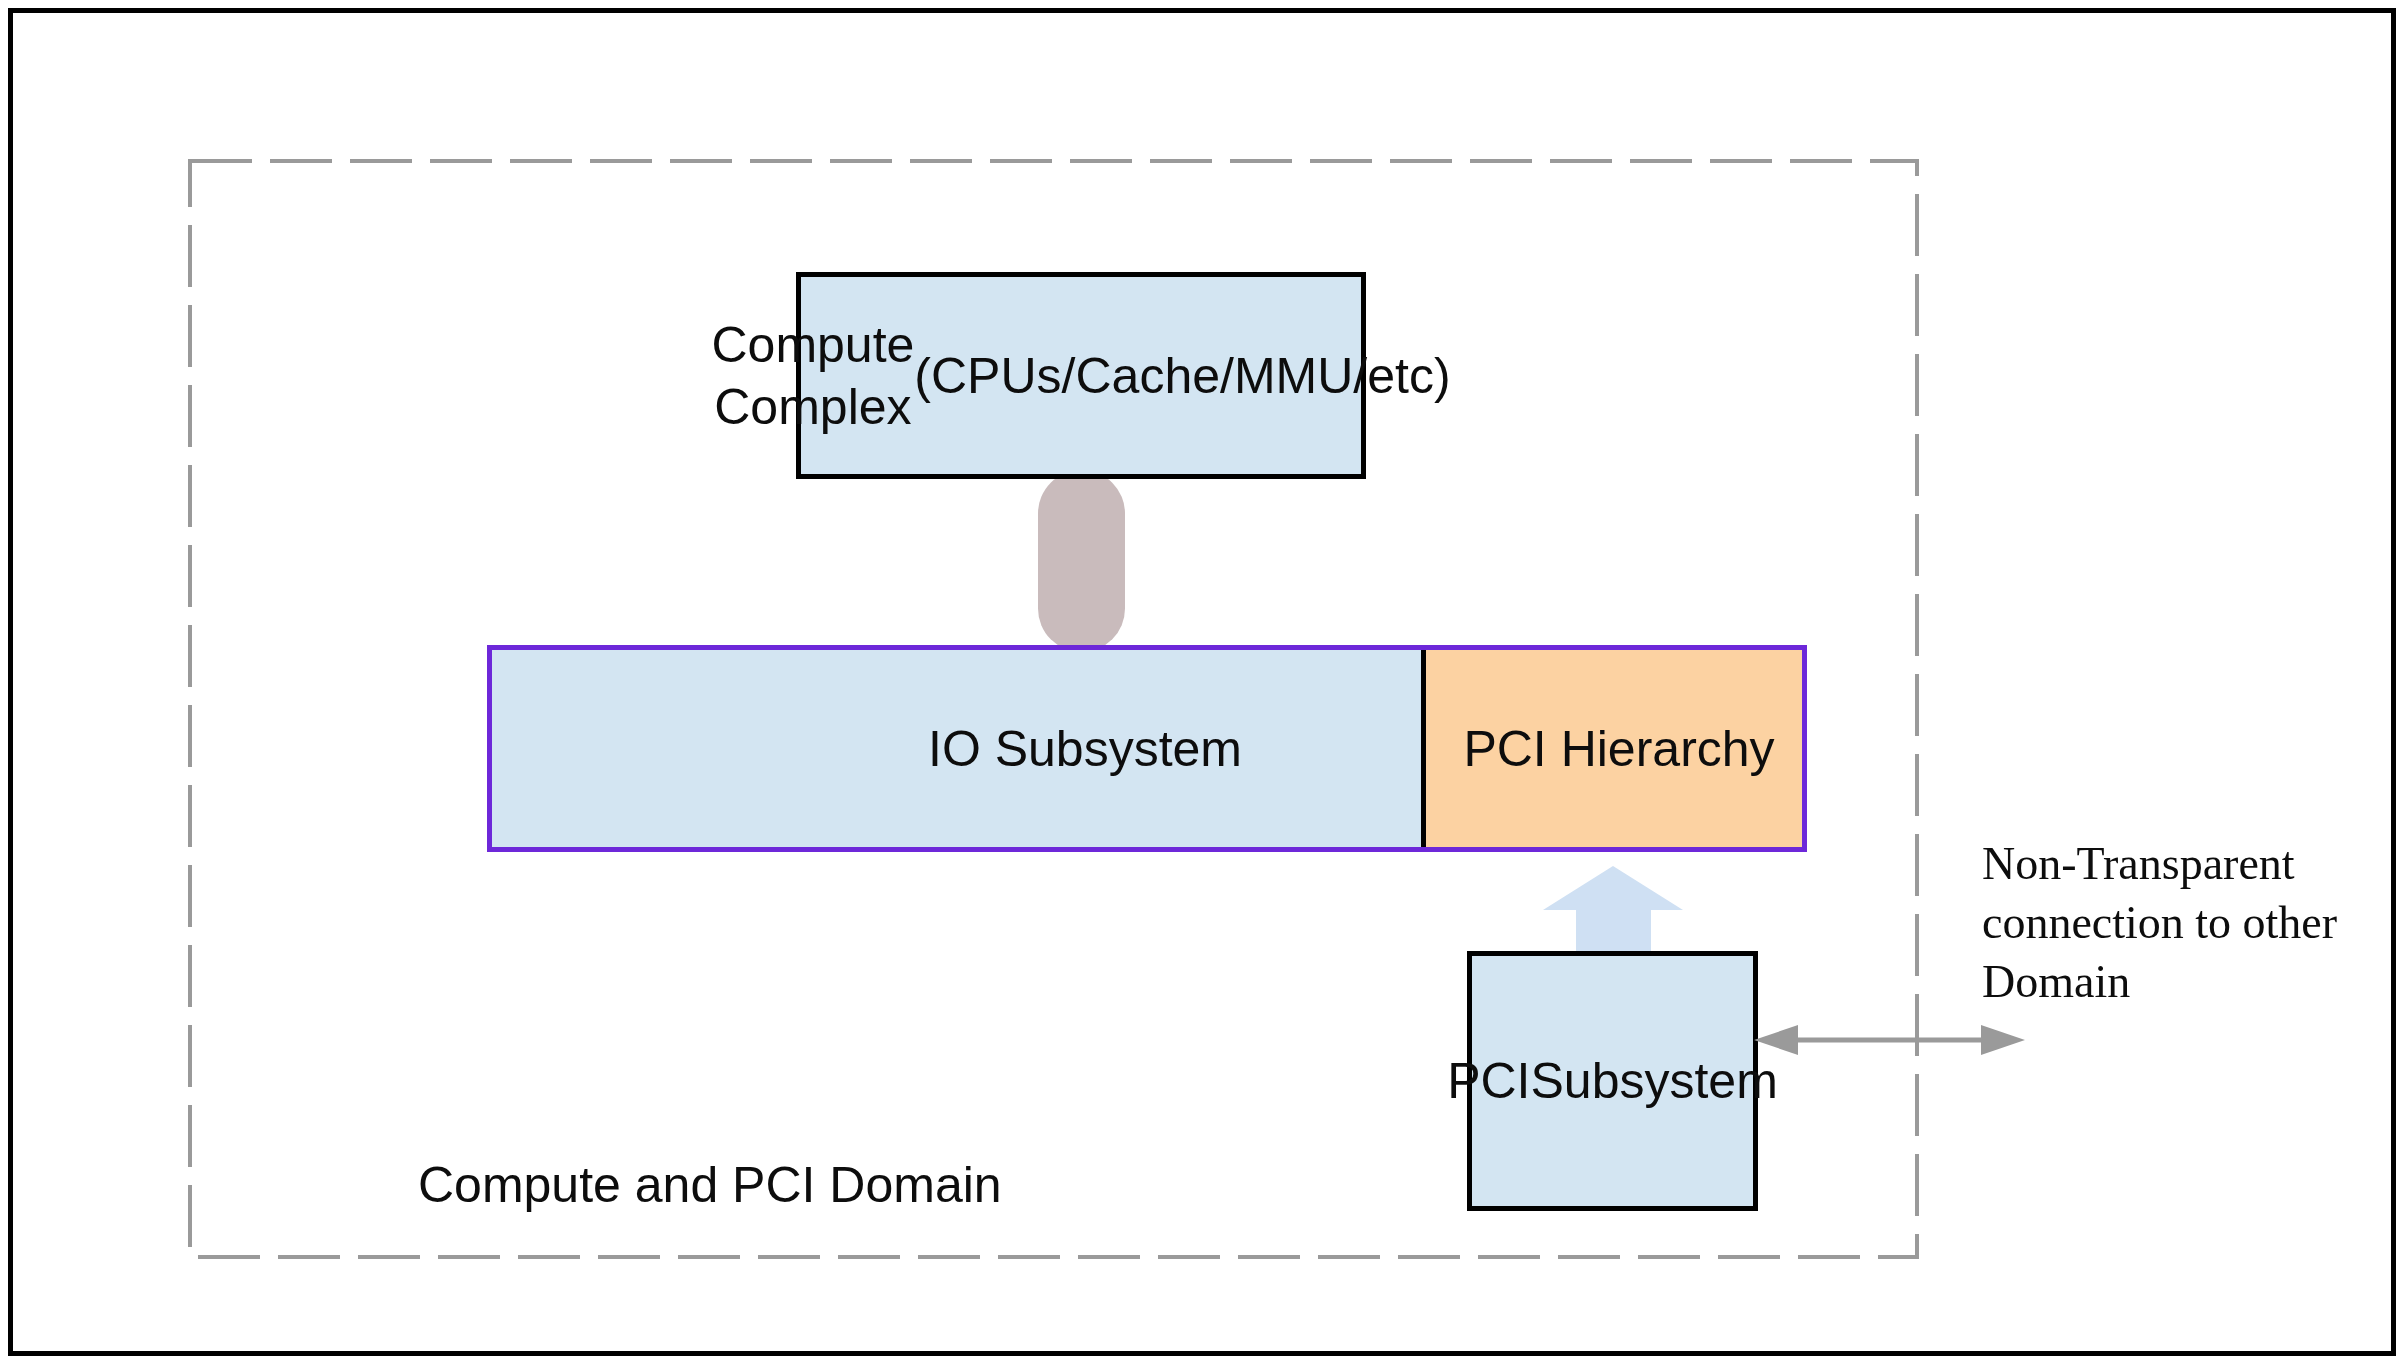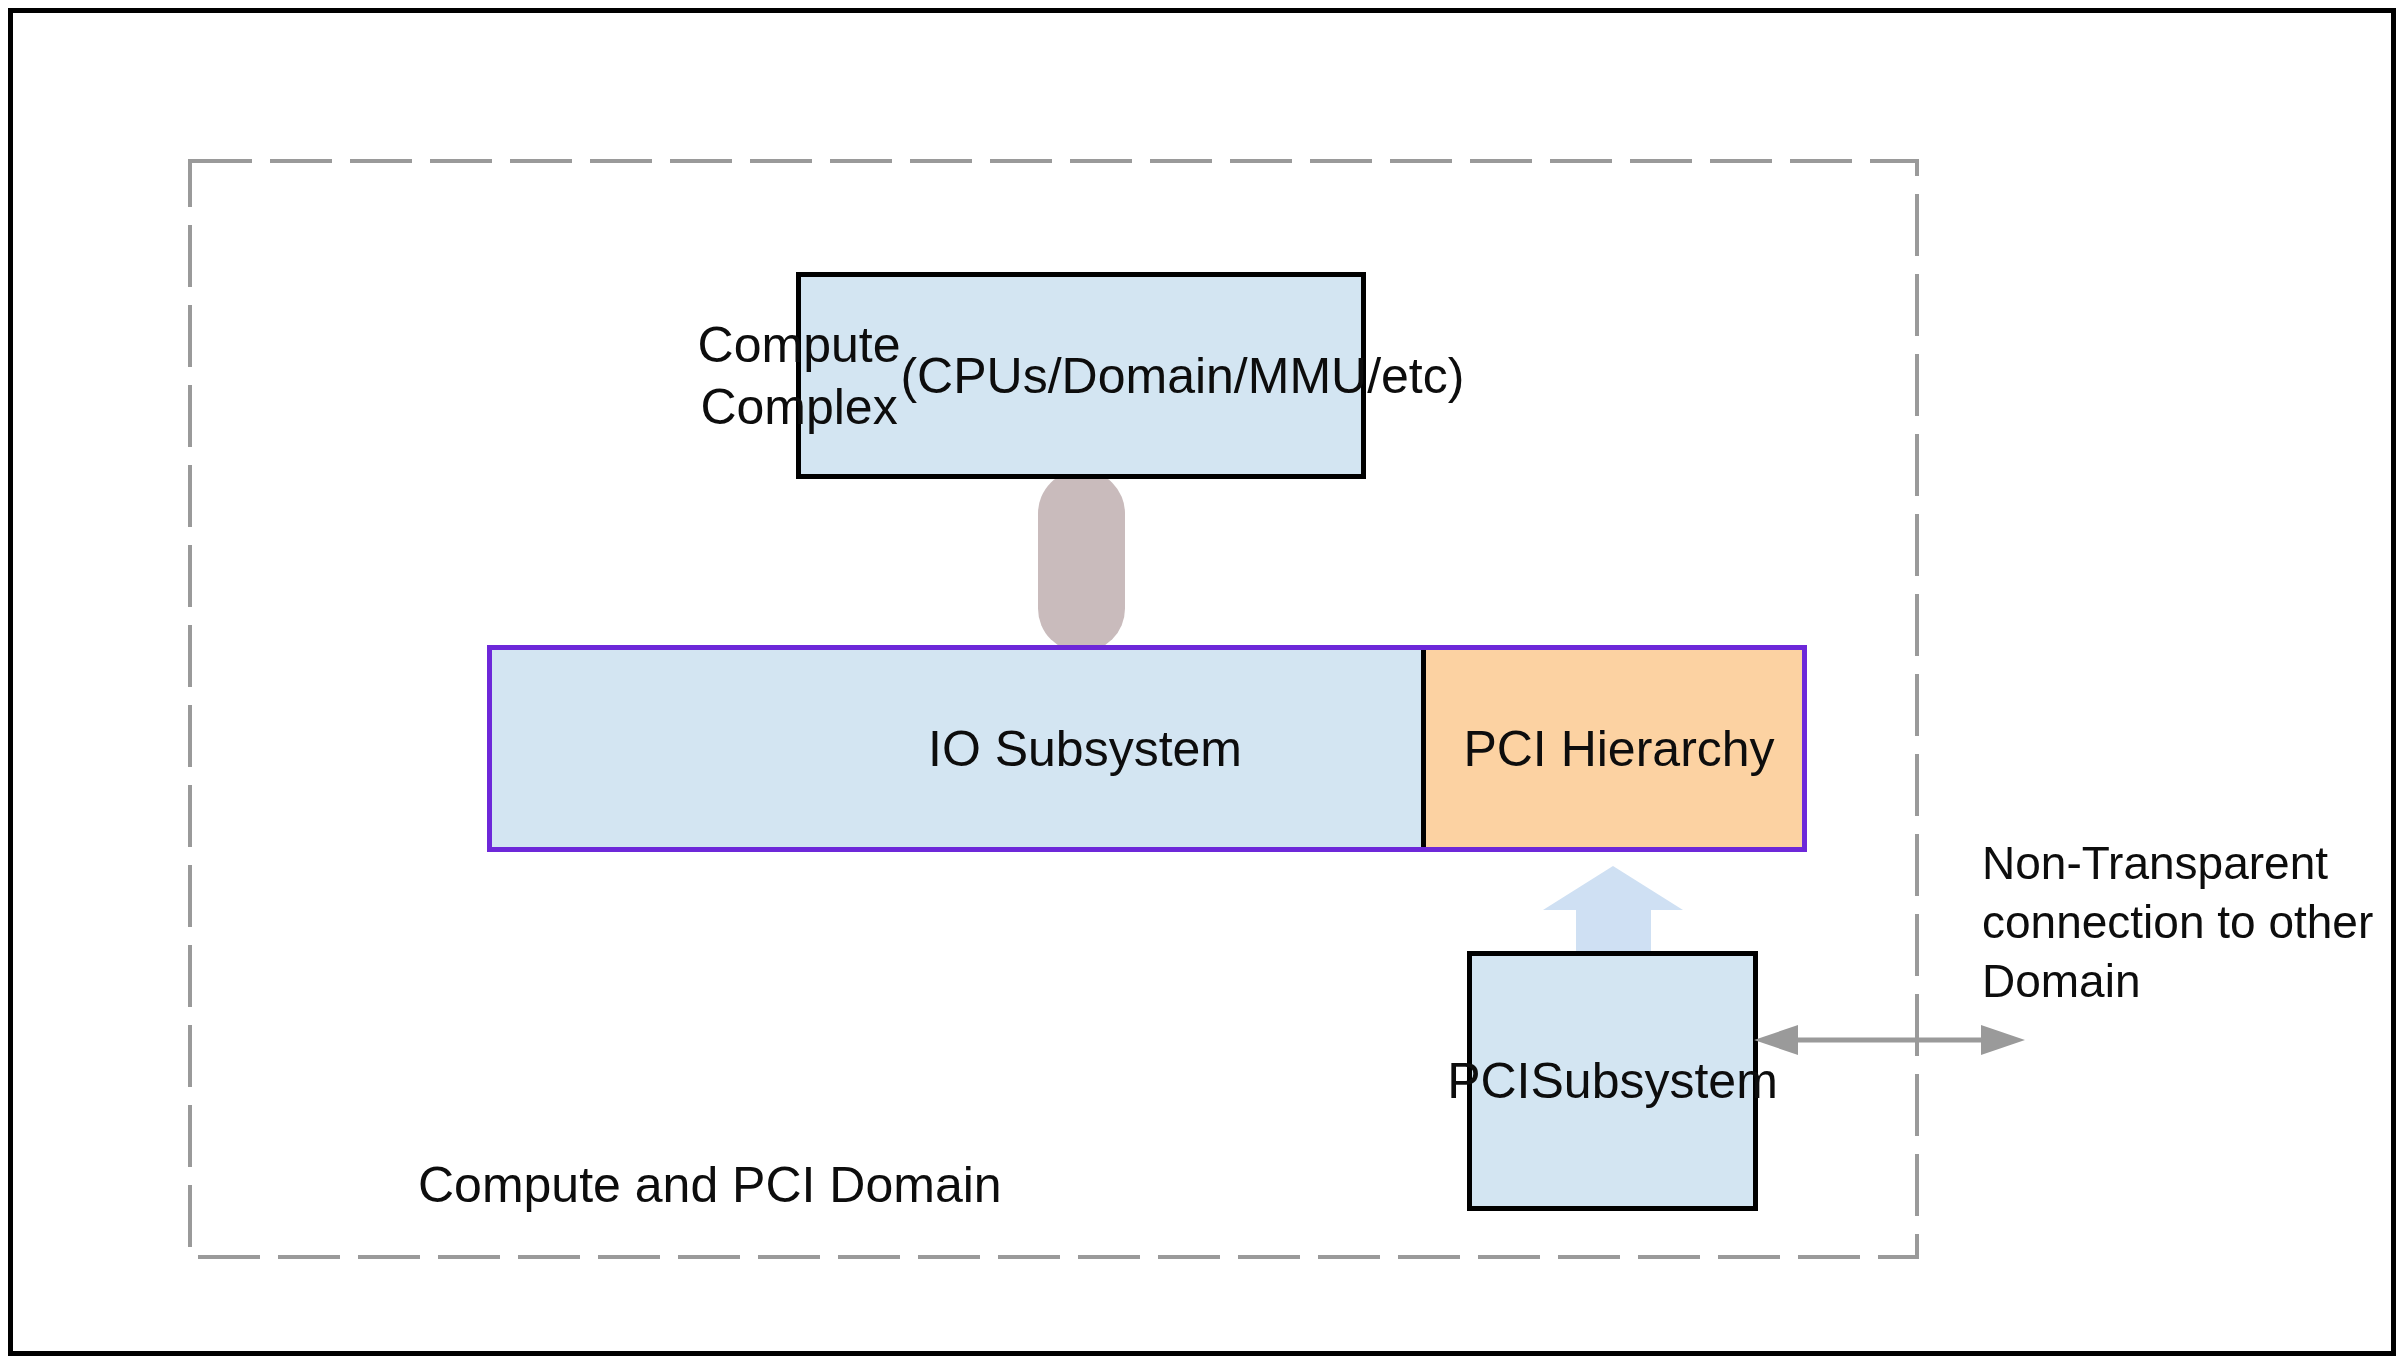--- a/index.html
+++ b/index.html
@@ -93,20 +93,21 @@
 
   
   .nt-note {
     position: absolute;
     left: 1982px; top: 834px;
     width: 420px;
     font-size: 46px;
     line-height: 59px;
     text-align: left;
     z-index: 2;
+    font-family: Liberation Serif, serif;
   }
 
   
   .domain-caption {
     position: absolute;
     left: 418px; top: 1156px;
     font-size: 50px;
     white-space: nowrap;
     z-index: 2;
   }
@@ -117,21 +118,21 @@
 <div class="canvas">
 
   <svg class="domain-svg" viewBox="0 0 1732 1101" xmlns="http://www.w3.org/2000/svg">
     <rect x="2" y="2" width="1727" height="1096" fill="none" style="stroke: var(--c-gray, #9a9a9a);" stroke-width="4" stroke-dasharray="62 18"></rect>
   </svg>
 
   <div class="pill"></div>
 
   <div class="node compute-complex">
     <div>Compute Complex</div>
-    <div>(CPUs/Domain/MMU/etc)</div>
+    <div>(CPUs/Cache/MMU/etc)</div>
   </div>
 
   <div class="bus-bar">
     <div class="bus-io"></div>
     <div class="bus-pci"></div>
     <div class="bus-label io-label">IO Subsystem</div>
     <div class="bus-label pci-label">PCI Hierarchy</div>
   </div>
 
   <svg class="block-arrow-svg" viewBox="0 0 150 95" xmlns="http://www.w3.org/2000/svg">

